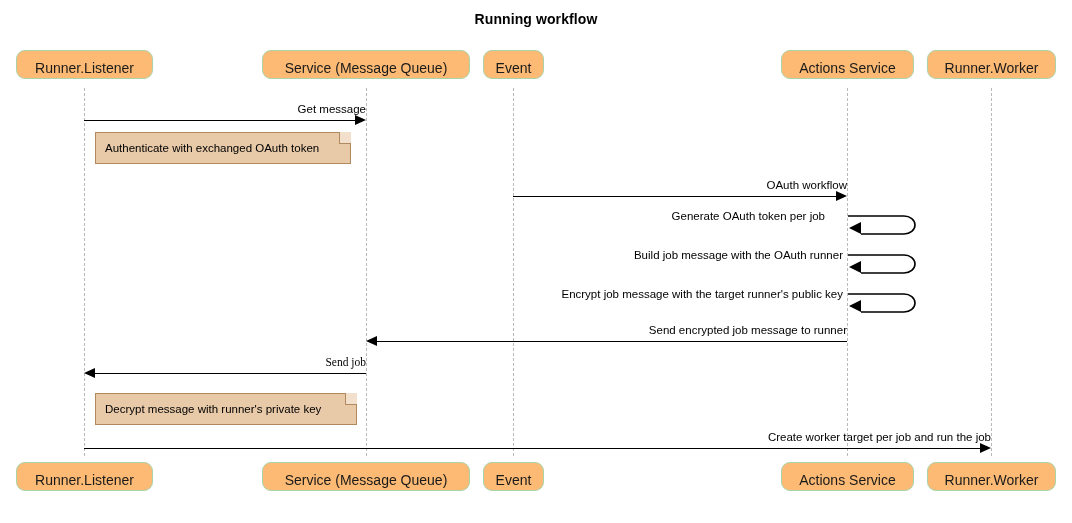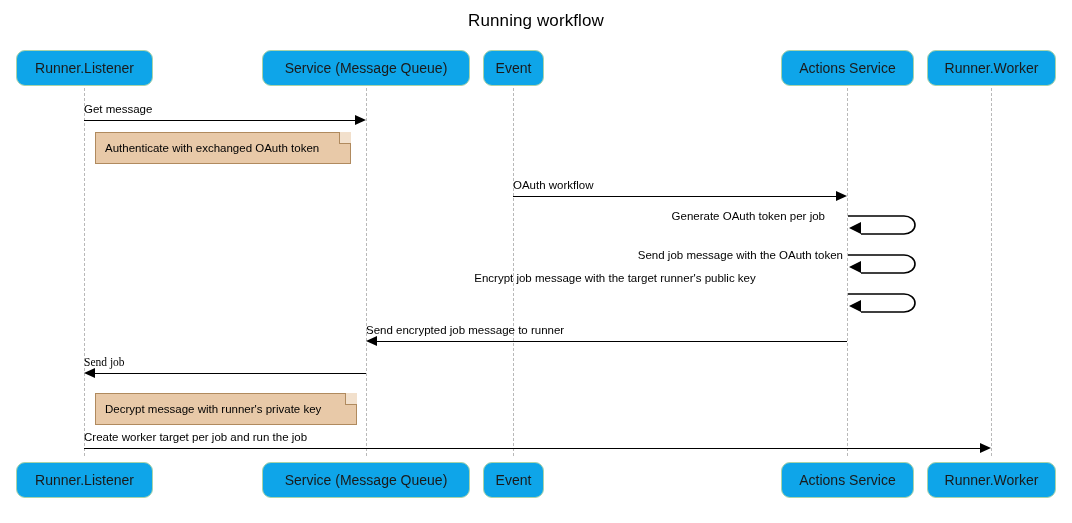--- a/index.html
+++ b/index.html
@@ -16,56 +16,56 @@
     height: 523px;
     background: #ffffff;
     overflow: hidden;
   }
   #diagram-title {
     position: absolute;
     left: 0;
     top: 11px;
     width: 1072px;
     text-align: center;
-    font-size: 17px;
-    font-weight: normal;
+    font-size: 14px;
+    font-weight: bold;
     color: #000000;
     letter-spacing: 0.1px;
   }
   .lifeline {
     position: absolute;
     width: 0;
     border-left: 1px dashed #b9b9b9;
   }
   .participant {
     position: absolute;
     box-sizing: border-box;
-    background: #0ea5e9;
+    background: #fdba74;
     border: 1px solid #a9d3a9;
     border-radius: 9px;
-    height: 36px;
+    height: 29px;
     line-height: 34px;
     text-align: center;
     font-size: 14px;
     color: #1a1a1a;
     white-space: nowrap;
   }
   .msg-line {
     position: absolute;
     height: 0;
     border-top: 1.6px solid #000000;
   }
   .msg-label {
     position: absolute;
     font-size: 11.5px;
     color: #000000;
     white-space: nowrap;
     line-height: 13px;
   }
-  .msg-label.center { text-align: left; }
+  .msg-label.center { text-align: right; }
   .msg-label.right  { text-align: right; }
   .arrowhead {
     position: absolute;
     width: 0;
     height: 0;
   }
   .arrowhead.right {
     border-top: 5px solid transparent;
     border-bottom: 5px solid transparent;
     border-left: 11px solid #000000;
@@ -156,29 +156,29 @@
   <div class="arrowhead right" style="left:836px; top:191px;"></div>
 
   <div class="msg-label right" style="left:429px; top:210px; width:396px;">Generate OAuth token per job</div>
   <div class="self-loop" style="left:847px; top:212px;">
     <svg width="76" height="26" viewBox="0 0 76 26">
       <path d="M1,4 H57 a11,9 0 0 1 0,18 H14" fill="none" stroke="#000000" stroke-width="1.6"></path>
       <polygon points="14,16 2,22 14,28" fill="#000000" transform="translate(0,-6)"></polygon>
     </svg>
   </div>
 
-  <div class="msg-label right" style="left:447px; top:249px; width:396px;">Send job message with the OAuth token</div>
+  <div class="msg-label right" style="left:447px; top:249px; width:396px;">Build job message with the OAuth runner</div>
   <div class="self-loop" style="left:847px; top:251px;">
     <svg width="76" height="26" viewBox="0 0 76 26">
       <path d="M1,4 H57 a11,9 0 0 1 0,18 H14" fill="none" stroke="#000000" stroke-width="1.6"></path>
       <polygon points="14,16 2,22 14,28" fill="#000000" transform="translate(0,-6)"></polygon>
     </svg>
   </div>
 
-  <div class="msg-label right" style="left:387px; top:272px; width:456px;text-align:center;">Encrypt job message with the target runner's public key</div>
+  <div class="msg-label right" style="left:387px; top:288px; width:456px;">Encrypt job message with the target runner's public key</div>
   <div class="self-loop" style="left:847px; top:290px;">
     <svg width="76" height="26" viewBox="0 0 76 26">
       <path d="M1,4 H57 a11,9 0 0 1 0,18 H14" fill="none" stroke="#000000" stroke-width="1.6"></path>
       <polygon points="14,16 2,22 14,28" fill="#000000" transform="translate(0,-6)"></polygon>
     </svg>
   </div>
 
   <div class="msg-label center" style="left:366px; top:324px; width:481px;">Send encrypted job message to runner</div>
   <div class="msg-line" style="left:377px; top:341px; width:470px;"></div>
   <div class="arrowhead left" style="left:366px; top:336px;"></div>

